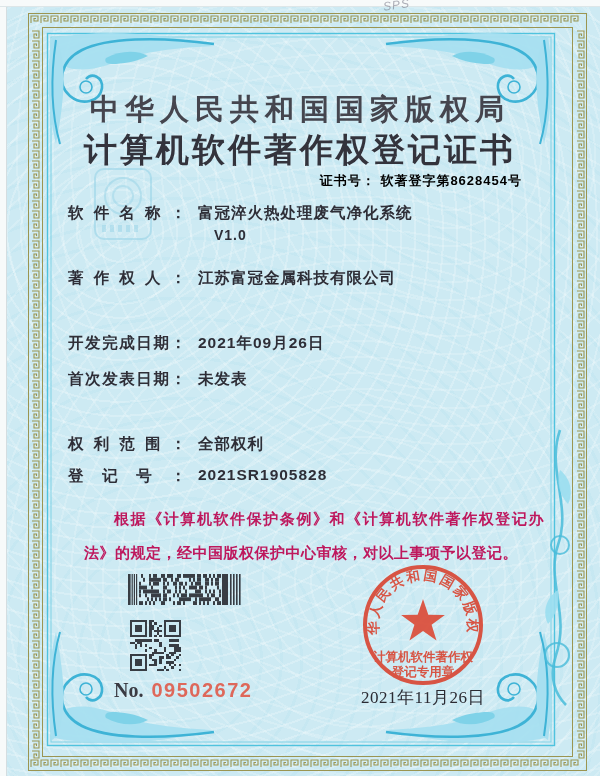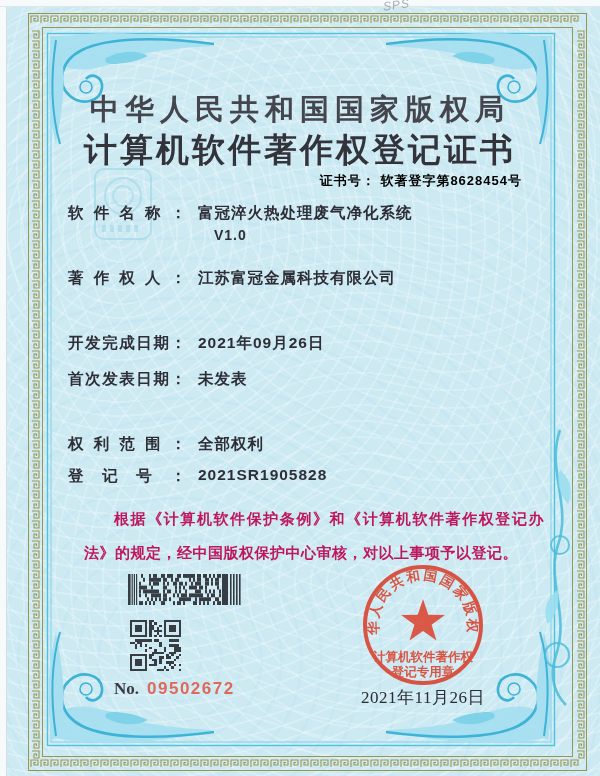--- a/index.html
+++ b/index.html
@@ -25,21 +25,21 @@
     letter-spacing:3px;color:#33333c;}
   .cert-no{right:78px;top:172px;font-size:13px;font-weight:700;color:#000000;letter-spacing:1px;}
   .row{left:68px;width:470px;font-size:15.5px;font-weight:700;color:#2e2e37;}
   .row .lbl{display:inline-block;width:118px;text-align:justify;text-align-last:justify;vertical-align:top;}
   .row .val{display:inline-block;margin-left:12px;letter-spacing:1px;vertical-align:top;}
   .val2{left:214px;font-size:14px;font-weight:700;color:#2e2e37;letter-spacing:1px;}
   .statement{left:84px;top:502px;width:460px;font-family:"Liberation Serif","DejaVu Serif",serif;
     font-size:15px;font-weight:600;color:#be185d;line-height:34px;text-indent:2em;
     text-align:justify;letter-spacing:.5px;}
   .serial{left:114px;top:679px;font-family:"Liberation Serif","DejaVu Serif",serif;
-    font-size:17px;font-weight:700;color:#3a3a42;}
+    font-size:20px;font-weight:700;color:#3a3a42;}
   .serial .num{color:#de685a;letter-spacing:1.5px;margin-left:8px;font-family:"Liberation Sans",sans-serif;}
   .issue-date{left:353px;top:686px;width:140px;text-align:center;
     font-family:"Liberation Serif","DejaVu Serif",serif;
     font-size:17px;font-weight:400;color:#2b2b33;letter-spacing:.5px;}
   .handwritten{left:383px;top:-2px;font-size:12px;font-style:italic;color:rgba(110,110,125,.55);
     transform:rotate(-8deg);letter-spacing:1px;}
   .emboss{left:94px;top:168px;width:54px;height:68px;border:2px solid rgba(150,210,230,.55);
     border-radius:10px;}
   .emboss .c1{position:absolute;left:8px;top:7px;width:34px;height:34px;border:2px solid rgba(150,210,230,.5);border-radius:50%;}
   .emboss .c2{position:absolute;left:16px;top:15px;width:18px;height:18px;border:2px solid rgba(150,210,230,.45);border-radius:50%;}

